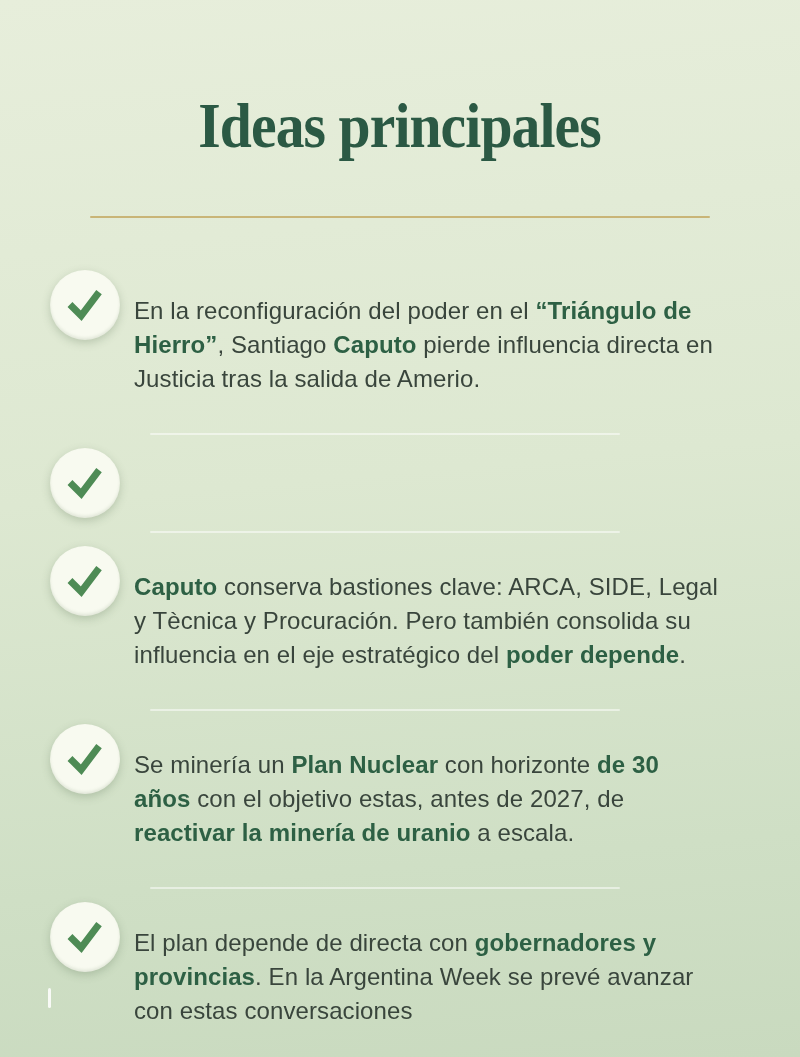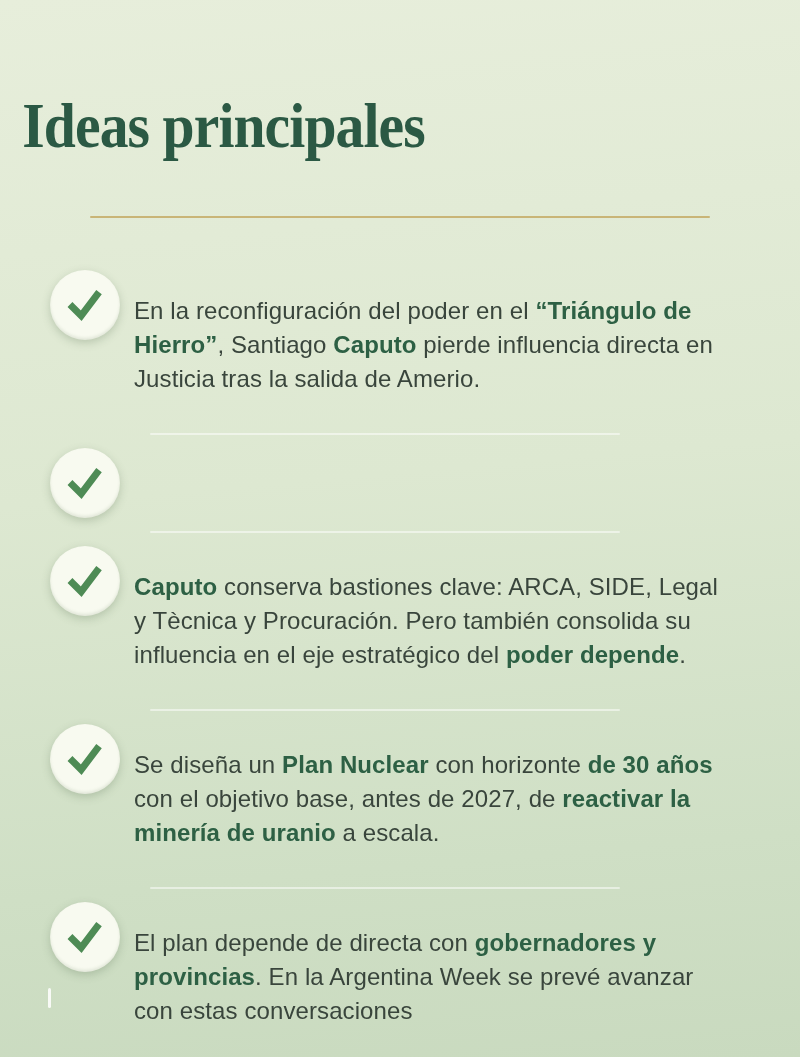--- a/index.html
+++ b/index.html
@@ -8,21 +8,21 @@
     height: 1057px;
     overflow: hidden;
     position: relative;
     background: linear-gradient(175deg, #e7eedb 0%, #dde8d1 45%, #cfdfc5 80%, #c9dabf 100%);
     font-family: "Liberation Sans", sans-serif;
     -webkit-font-smoothing: antialiased;
   }
   .card { width: 100%; height: 100%; position: relative; }
 
   
-  .title-wrap { padding-top: 48px; }
+  .title-wrap { text-align: center; padding-top: 48px; }
   .title {
     display: inline-block;
     font-family: "Liberation Serif", serif;
     font-weight: bold;
     font-size: 64px;
     line-height: 1.1;
     color: #2b5944;
     letter-spacing: -1px;
     transform: scaleX(0.90);
   }
@@ -115,21 +115,21 @@
       <p class="item-text"><span class="bold-green">Caputo</span><span> conserva bastiones clave: ARCA, SIDE, Legal y Tècnica y Procuración. Pero también consolida su influencia en el eje estratégico del </span><span class="bold-green">poder depende</span><span>.</span></p>
     </div>
     <div class="section-divider"></div>
 
     <div class="item">
       <div class="check-circle">
         <svg width="44" height="44" viewBox="0 0 70 70">
             <path d="M15 38 L29 52 L54 19" fill="none" stroke="#4e8b55" stroke-width="11" stroke-linecap="square"></path>
           </svg>
       </div>
-      <p class="item-text"><span>Se diseña un </span><span class="bold-green">Plan Nuclear</span><span> con horizonte </span><span class="bold-green">de 30 años</span><span> con el objetivo base, antes de 2027, de </span><span class="bold-green">reactivar la minería de uranio</span><span> a escala.</span></p>
+      <p class="item-text"><span>Se minería un </span><span class="bold-green">Plan Nuclear</span><span> con horizonte </span><span class="bold-green">de 30 años</span><span> con el objetivo estas, antes de 2027, de </span><span class="bold-green">reactivar la minería de uranio</span><span> a escala.</span></p>
     </div>
     <div class="section-divider"></div>
 
     <div class="item">
       <div class="check-circle">
         <svg width="44" height="44" viewBox="0 0 70 70">
             <path d="M15 38 L29 52 L54 19" fill="none" stroke="#4e8b55" stroke-width="11" stroke-linecap="square"></path>
           </svg>
       </div>
       <p class="item-text"><span>El plan depende de directa con </span><span class="bold-green">gobernadores y provincias</span><span>. En la Argentina Week se prevé avanzar con estas conversaciones</span></p>

